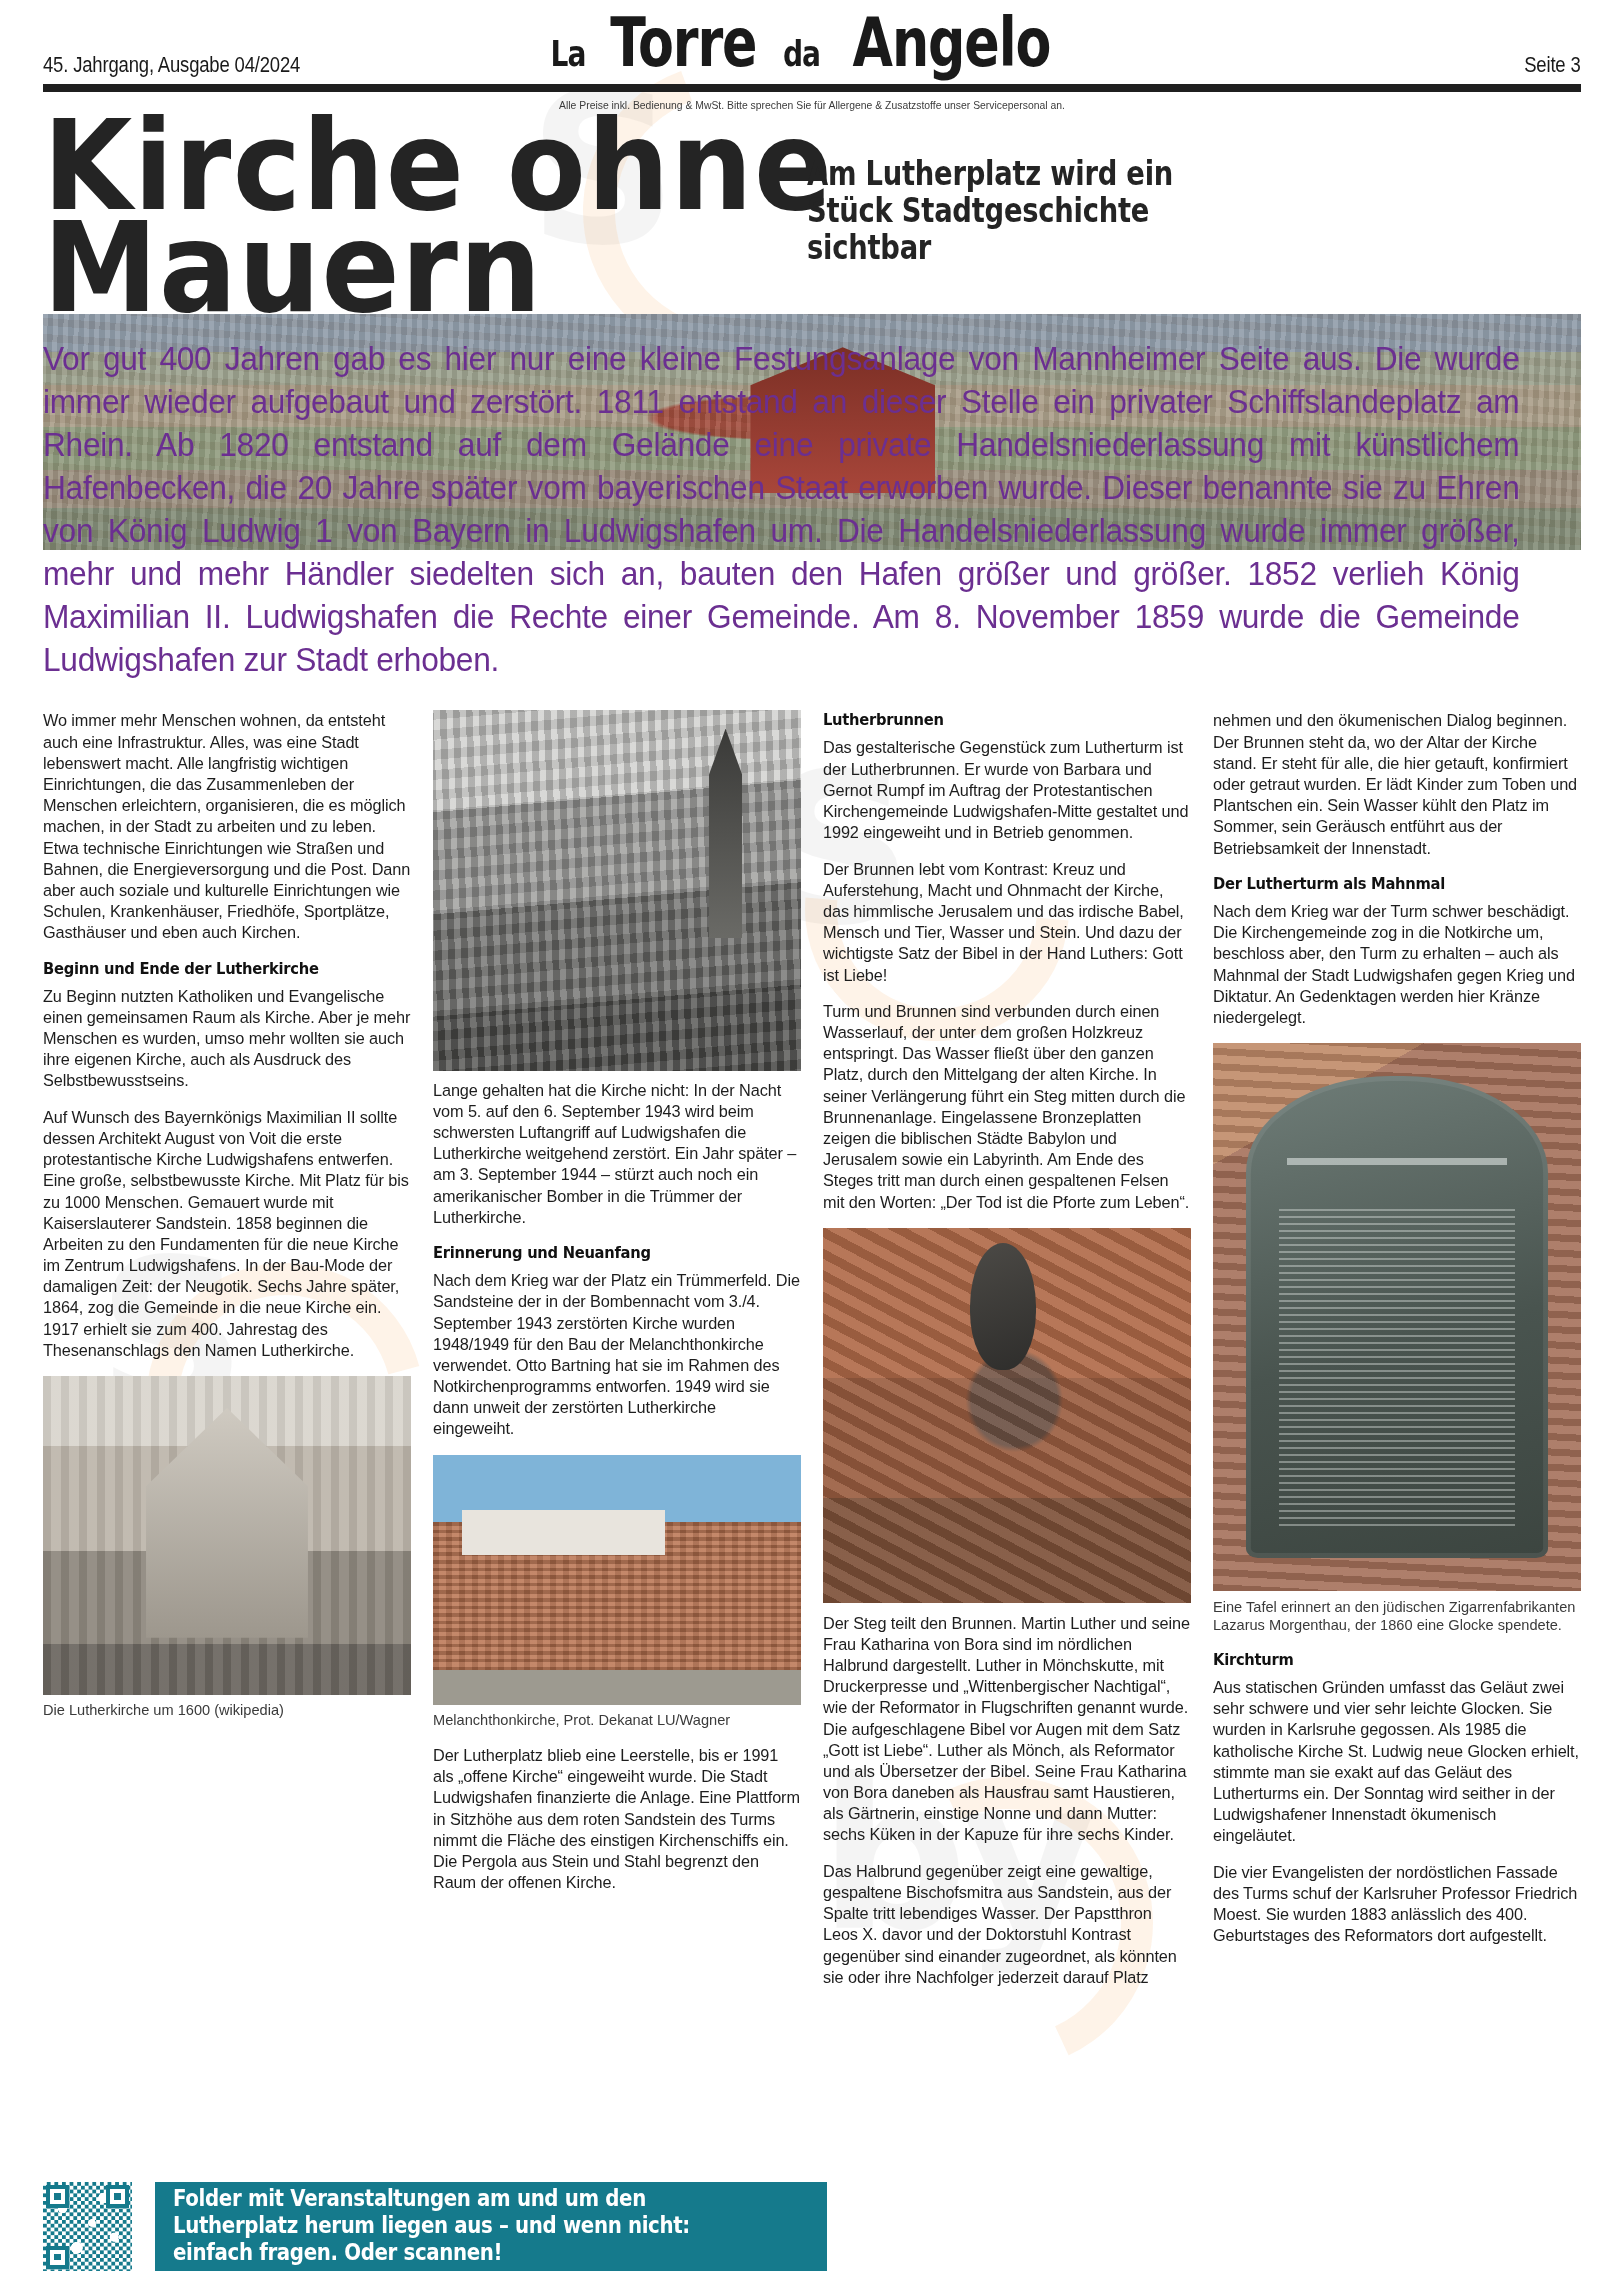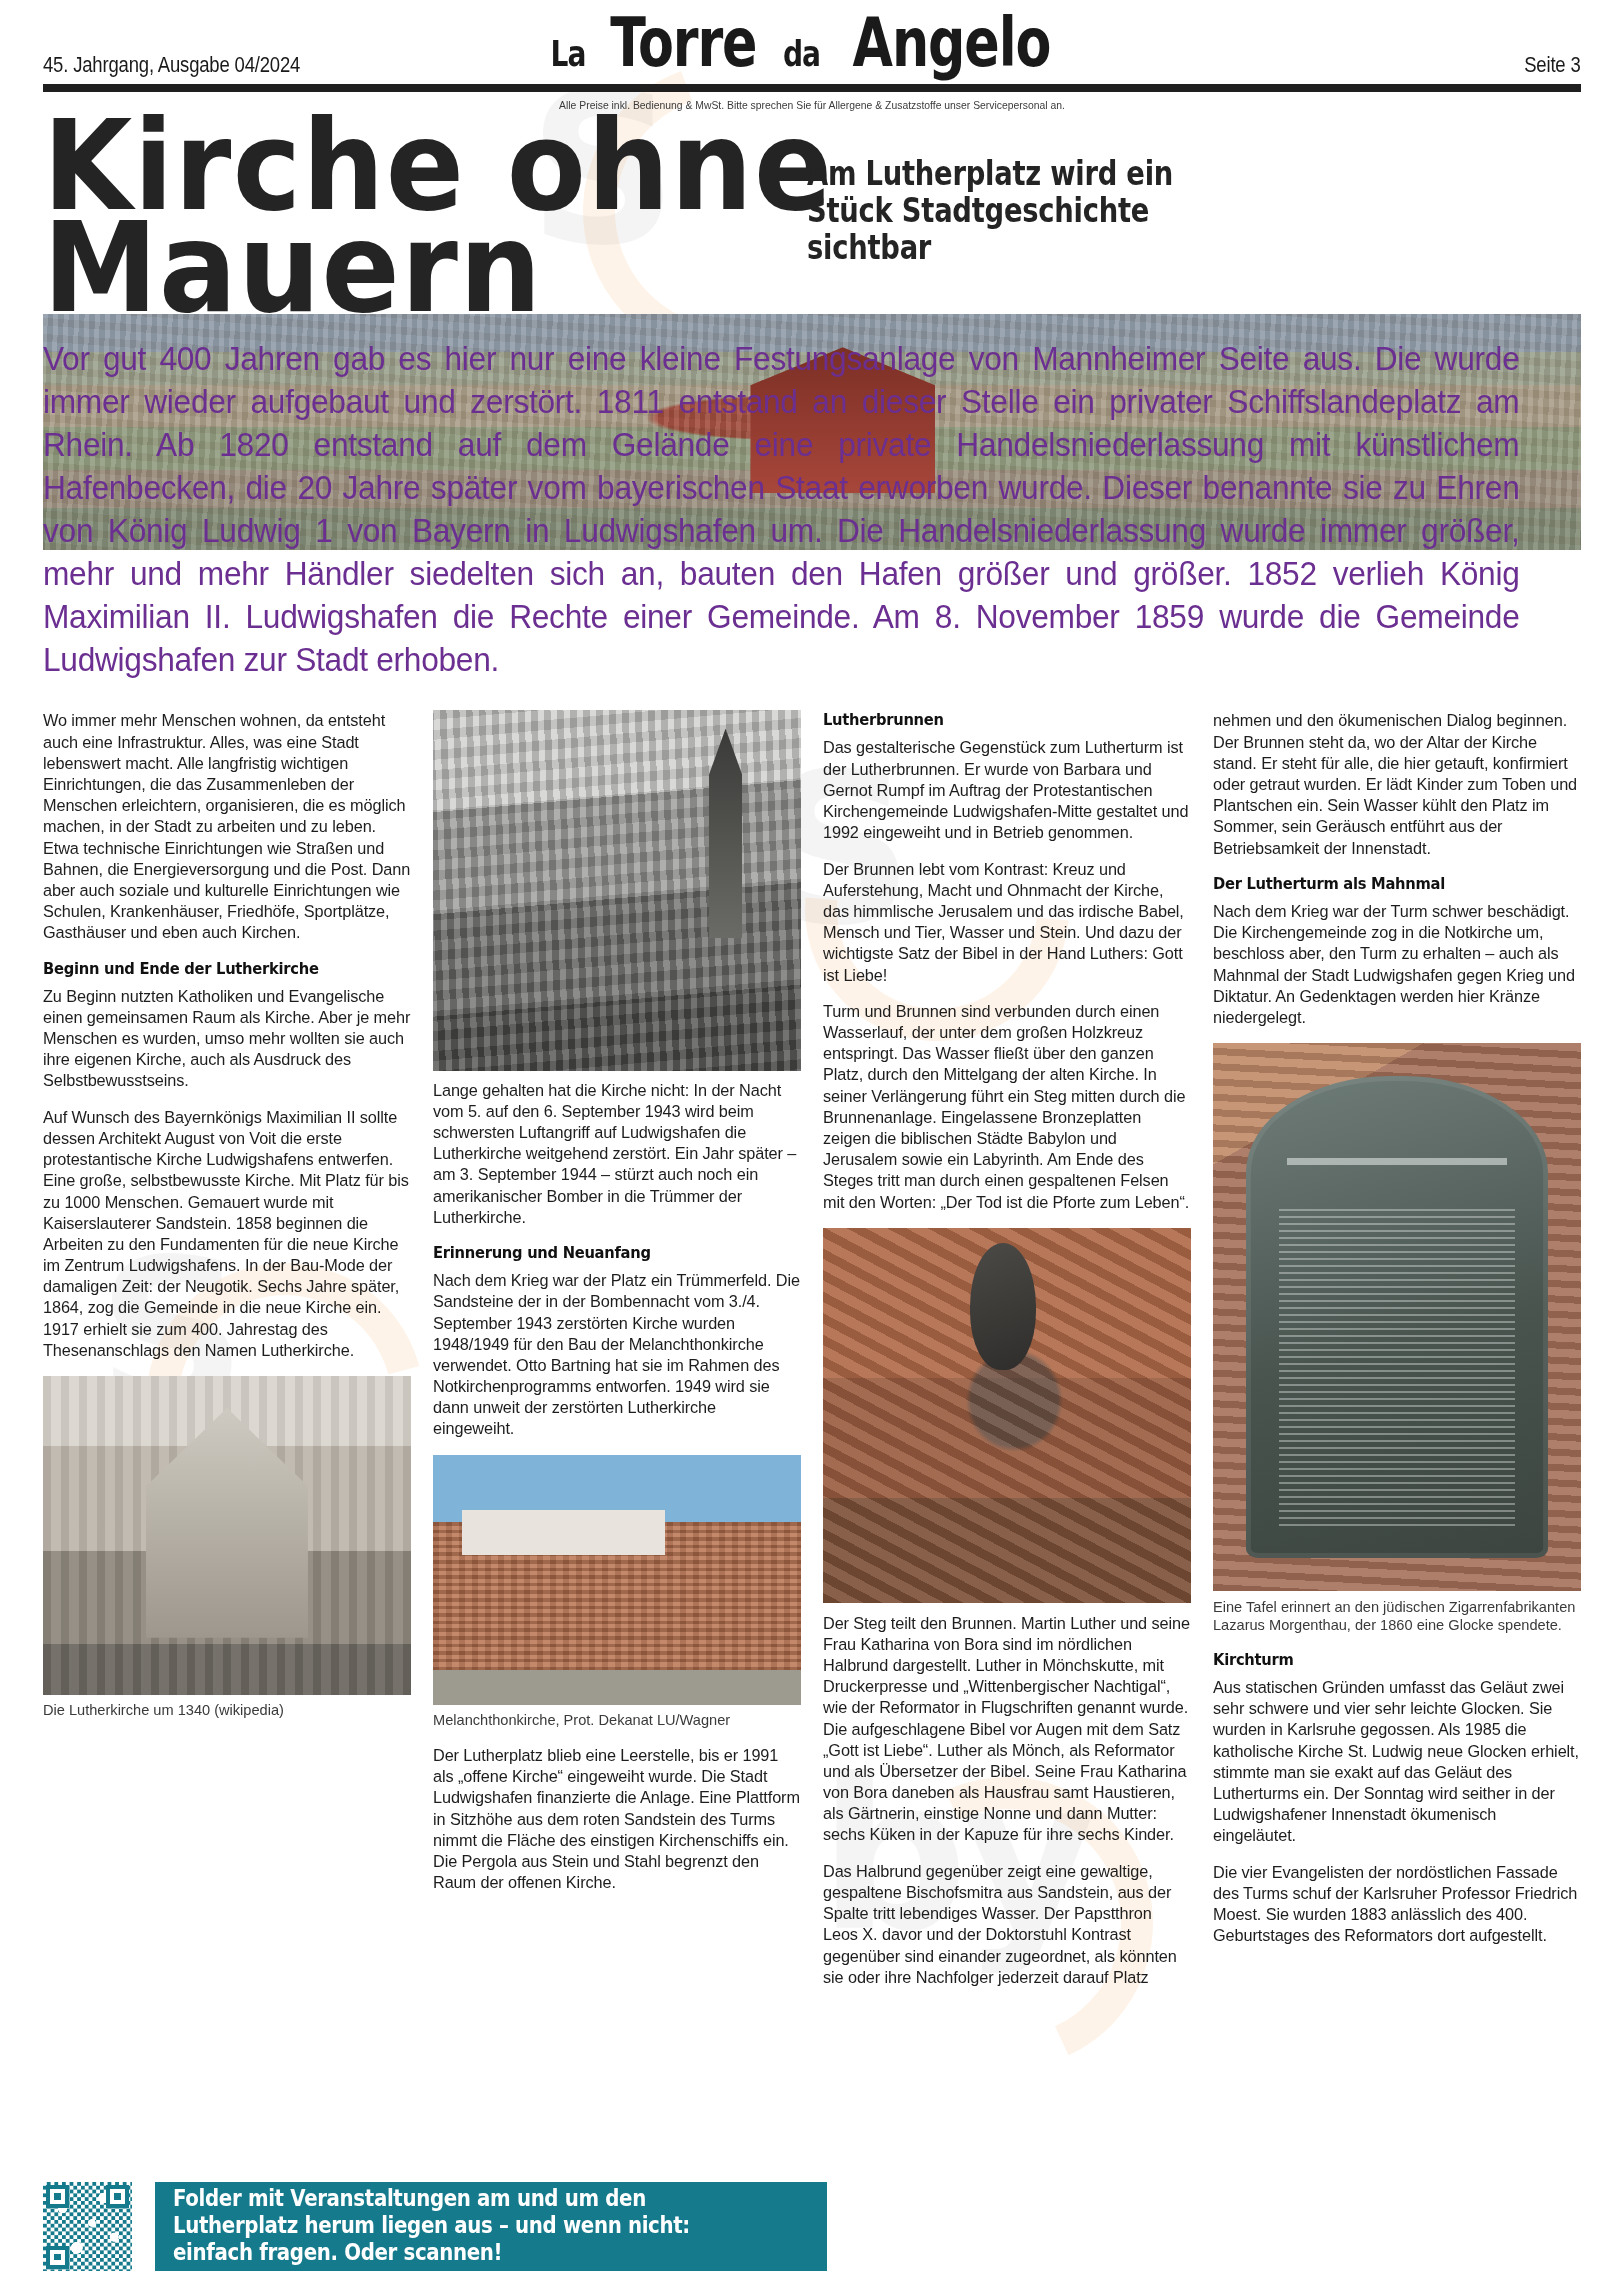--- a/index.html
+++ b/index.html
@@ -404,21 +404,21 @@
   <div class="lead">Vor gut 400 Jahren gab es hier nur eine kleine Festungsanlage von Mannheimer Seite aus. Die wurde immer wieder aufgebaut und zerstört. 1811 entstand an dieser Stelle ein privater Schiffslandeplatz am Rhein. Ab 1820 entstand auf dem Gelände eine private Handelsniederlassung mit künstlichem Hafenbecken, die 20 Jahre später vom bayerischen Staat erworben wurde. Dieser benannte sie zu Ehren von König Ludwig 1 von Bayern in Ludwigshafen um. Die Handelsniederlassung wurde immer größer, mehr und mehr Händler siedelten sich an, bauten den Hafen größer und größer. 1852 verlieh König Maximilian II. Ludwigshafen die Rechte einer Gemeinde. Am 8. November 1859 wurde die Gemeinde Ludwigshafen zur Stadt erhoben.</div>
 
   <div class="cols">
 
     <div class="col">
       <p class="body">Wo immer mehr Menschen wohnen, da entsteht auch eine Infrastruktur. Alles, was eine Stadt lebenswert macht. Alle langfristig wichtigen Einrichtungen, die das Zusammenleben der Menschen erleichtern, organisieren, die es möglich machen, in der Stadt zu arbeiten und zu leben. Etwa technische Einrichtungen wie Straßen und Bahnen, die Energieversorgung und die Post. Dann aber auch soziale und kulturelle Einrichtungen wie Schulen, Krankenhäuser, Friedhöfe, Sportplätze, Gasthäuser und eben auch Kirchen.</p>
       <h3 class="sub">Beginn und Ende der Lutherkirche</h3>
       <p class="body">Zu Beginn nutzten Katholiken und Evangelische einen gemeinsamen Raum als Kirche. Aber je mehr Menschen es wurden, umso mehr wollten sie auch ihre eigenen Kirche, auch als Ausdruck des Selbstbewusstseins.</p>
       <p class="body">Auf Wunsch des Bayernkönigs Maximilian II sollte dessen Architekt August von Voit die erste protestantische Kirche Ludwigshafens entwerfen. Eine große, selbstbewusste Kirche. Mit Platz für bis zu 1000 Menschen. Gemauert wurde mit Kaiserslauterer Sandstein. 1858 beginnen die Arbeiten zu den Fundamenten für die neue Kirche im Zentrum Ludwigshafens. In der Bau-Mode der damaligen Zeit: der Neugotik. Sechs Jahre später, 1864, zog die Gemeinde in die neue Kirche ein. 1917 erhielt sie zum 400. Jahrestag des Thesenanschlags den Namen Lutherkirche.</p>
       <div class="photo ph-oldchurch" style="height:319px;"></div>
-      <div class="caption">Die Lutherkirche um 1340 (wikipedia)</div>
+      <div class="caption">Die Lutherkirche um 1600 (wikipedia)</div>
     </div>
 
     <div class="col">
       <div class="photo ph-ruins" style="height:361px;margin-bottom:8.3px;"></div>
       <p class="body">Lange gehalten hat die Kirche nicht: In der Nacht vom 5. auf den 6. September 1943 wird beim schwersten Luftangriff auf Ludwigshafen die Lutherkirche weitgehend zerstört. Ein Jahr später – am 3. September 1944 – stürzt auch noch ein amerikanischer Bomber in die Trümmer der Lutherkirche.</p>
       <h3 class="sub">Erinnerung und Neuanfang</h3>
       <p class="body">Nach dem Krieg war der Platz ein Trümmerfeld. Die Sandsteine der in der Bombennacht vom 3./4. September 1943 zerstörten Kirche wurden 1948/1949 für den Bau der Melanchthonkirche verwendet. Otto Bartning hat sie im Rahmen des Notkirchenprogramms entworfen. 1949 wird sie dann unweit der zerstörten Lutherkirche eingeweiht.</p>
       <div class="photo ph-melanchthon" style="height:250px;"></div>
       <div class="caption">Melanchthonkirche, Prot. Dekanat LU/Wagner</div>
       <p class="body">Der Lutherplatz blieb eine Leerstelle, bis er 1991 als „offene Kirche“ eingeweiht wurde. Die Stadt Ludwigshafen finanzierte die Anlage. Eine Plattform in Sitzhöhe aus dem roten Sandstein des Turms nimmt die Fläche des einstigen Kirchenschiffs ein. Die Pergola aus Stein und Stahl begrenzt den Raum der offenen Kirche.</p>

